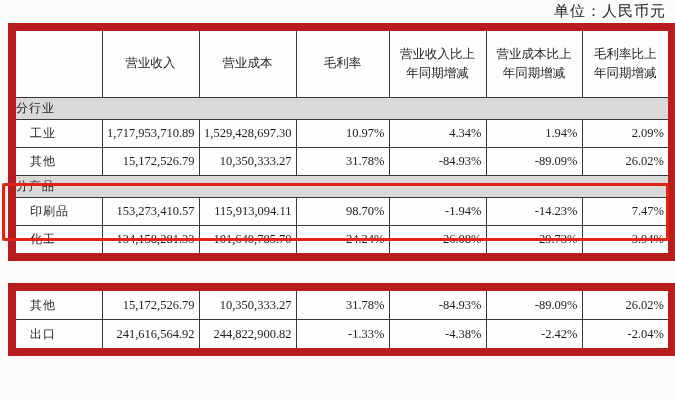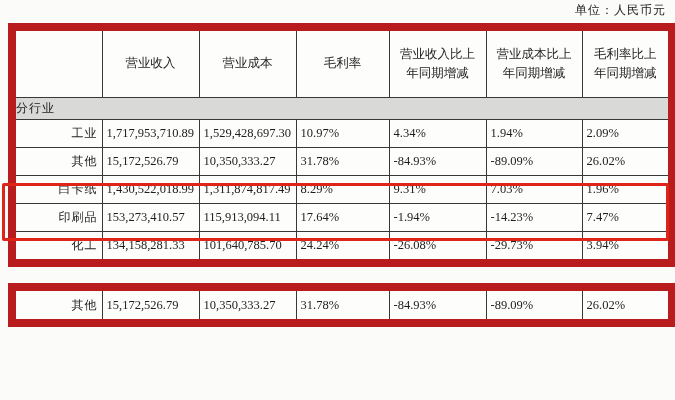--- a/index.html
+++ b/index.html
@@ -4,43 +4,43 @@
 <style>
   html,body{margin:0;padding:0;}
   body{
     width:675px;height:400px;position:relative;overflow:hidden;
     background:#fbfbfa;
     font-family:"Liberation Serif","DejaVu Serif",serif;
     color:#1d1d1d;
   }
   .unit-label{
     position:absolute;top:2px;right:9px;
-    font-size:12px;letter-spacing:1px;color:#222;
+    font-size:15px;letter-spacing:1px;color:#222;
   }
   table{
     position:absolute;left:8px;width:660px;
     border-collapse:collapse;table-layout:fixed;
     background:#fdfdfc;
     border:8px solid #b91c1c;
   }
   #tbl-top{top:23px;}
   #tbl-bottom{top:283px;}
   th,td{
     border:1px solid #383838;
     font-size:12px;font-weight:normal;
     padding:0 4px;overflow:hidden;white-space:nowrap;
   }
   th{
     height:66px;text-align:center;white-space:normal;
     line-height:1.55;padding:0 8px;font-size:12.5px;
   }
   tr.data-row td{height:27px;}
   #tbl-bottom tr.data-row td{height:28px;}
-  td.lbl{text-align:right;padding-left:14px;letter-spacing:1px;}
-  td.num{text-align:left;padding-right:4px;font-size:12.5px;}
+  td.lbl{text-align:left;padding-left:14px;letter-spacing:1px;}
+  td.num{text-align:right;padding-right:4px;font-size:12.5px;}
   tr.section-row td{
     height:21px;background:#d9d9d8;
     text-align:left;padding-left:0;letter-spacing:1px;
   }
   .highlight-box{
     position:absolute;left:2px;top:183px;width:667px;height:58px;
     box-sizing:border-box;border:3px solid #e02418;border-radius:2px;
     pointer-events:none;
   }
 </style>
@@ -83,34 +83,28 @@
   </tr>
   <tr class="data-row">
     <td class="lbl">其他</td>
     <td class="num">15,172,526.79</td>
     <td class="num">10,350,333.27</td>
     <td class="num">31.78%</td>
     <td class="num">-84.93%</td>
     <td class="num">-89.09%</td>
     <td class="num">26.02%</td>
   </tr>
-  <tr class="data-row">
-    <td class="lbl">白卡纸</td>
-    <td class="num">1,430,522,018.99</td>
-    <td class="num">1,311,874,817.49</td>
-    <td class="num">8.29%</td>
-    <td class="num">9.31%</td>
-    <td class="num">7.03%</td>
-    <td class="num">1.96%</td>
+  <tr class="section-row">
+    <td colspan="7">分产品</td>
   </tr>
   <tr class="data-row">
     <td class="lbl">印刷品</td>
     <td class="num">153,273,410.57</td>
     <td class="num">115,913,094.11</td>
-    <td class="num">17.64%</td>
+    <td class="num">98.70%</td>
     <td class="num">-1.94%</td>
     <td class="num">-14.23%</td>
     <td class="num">7.47%</td>
   </tr>
   <tr class="data-row">
     <td class="lbl">化工</td>
     <td class="num">134,158,281.33</td>
     <td class="num">101,640,785.70</td>
     <td class="num">24.24%</td>
     <td class="num">-26.08%</td>
@@ -133,16 +127,25 @@
   <tbody>
       <tr class="data-row">
     <td class="lbl">其他</td>
     <td class="num">15,172,526.79</td>
     <td class="num">10,350,333.27</td>
     <td class="num">31.78%</td>
     <td class="num">-84.93%</td>
     <td class="num">-89.09%</td>
     <td class="num">26.02%</td>
   </tr>
+  <tr class="data-row">
+    <td class="lbl">出口</td>
+    <td class="num">241,616,564.92</td>
+    <td class="num">244,822,900.82</td>
+    <td class="num">-1.33%</td>
+    <td class="num">-4.38%</td>
+    <td class="num">-2.42%</td>
+    <td class="num">-2.04%</td>
+  </tr>
 </tbody>
   </table>
 
 <div class="highlight-box"></div>
 
 </body></html>

